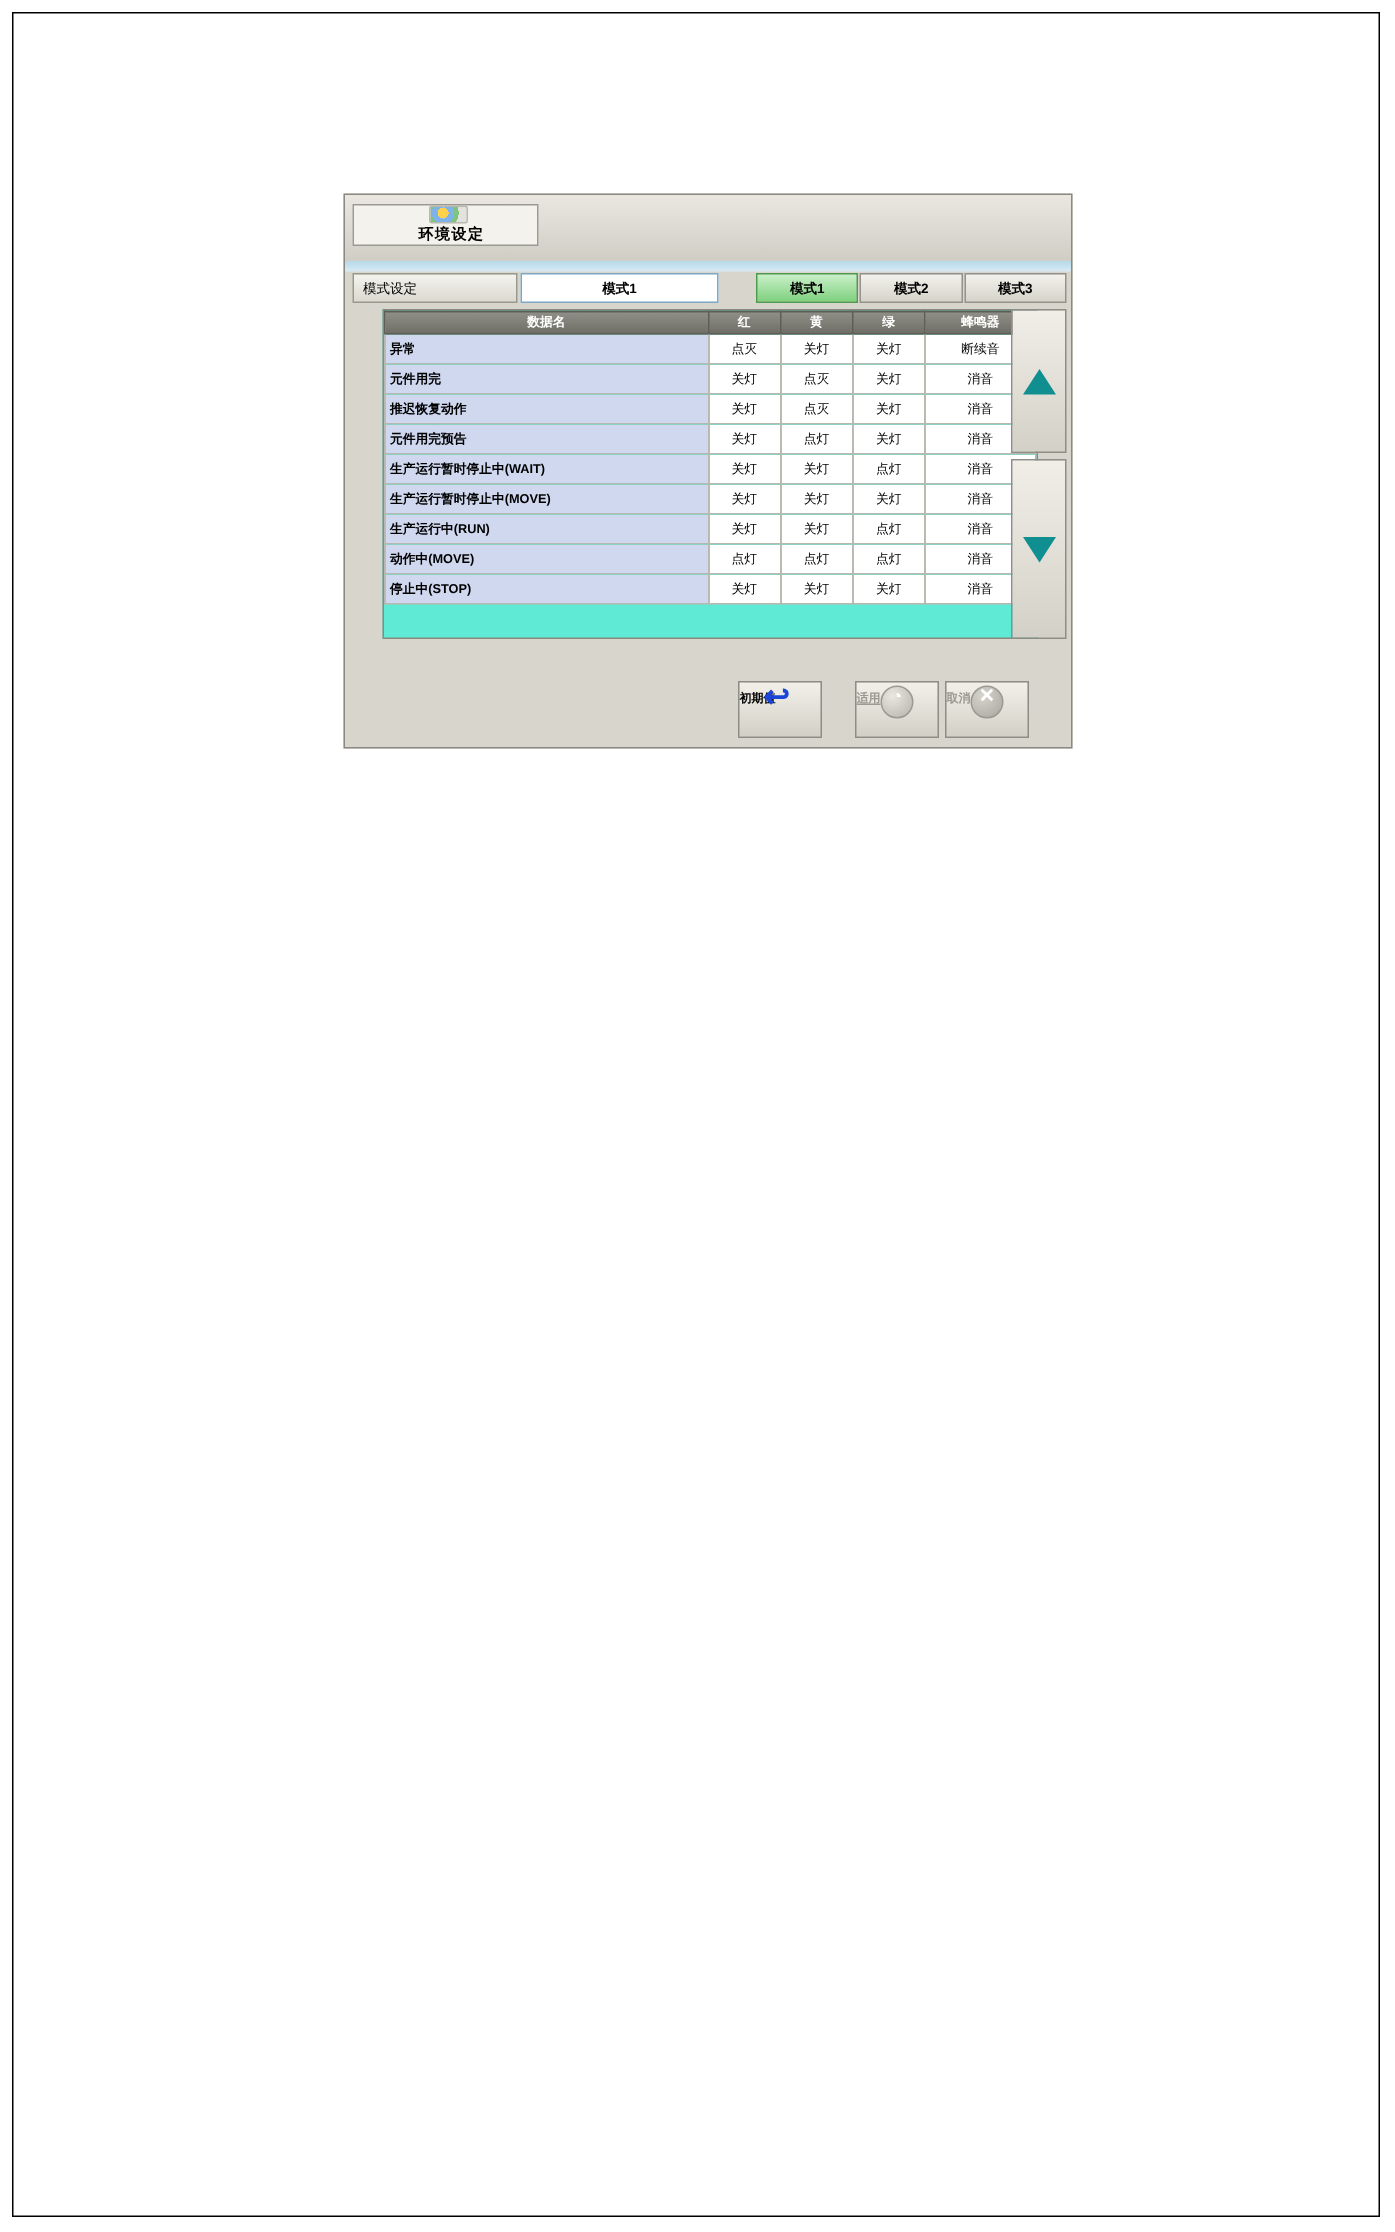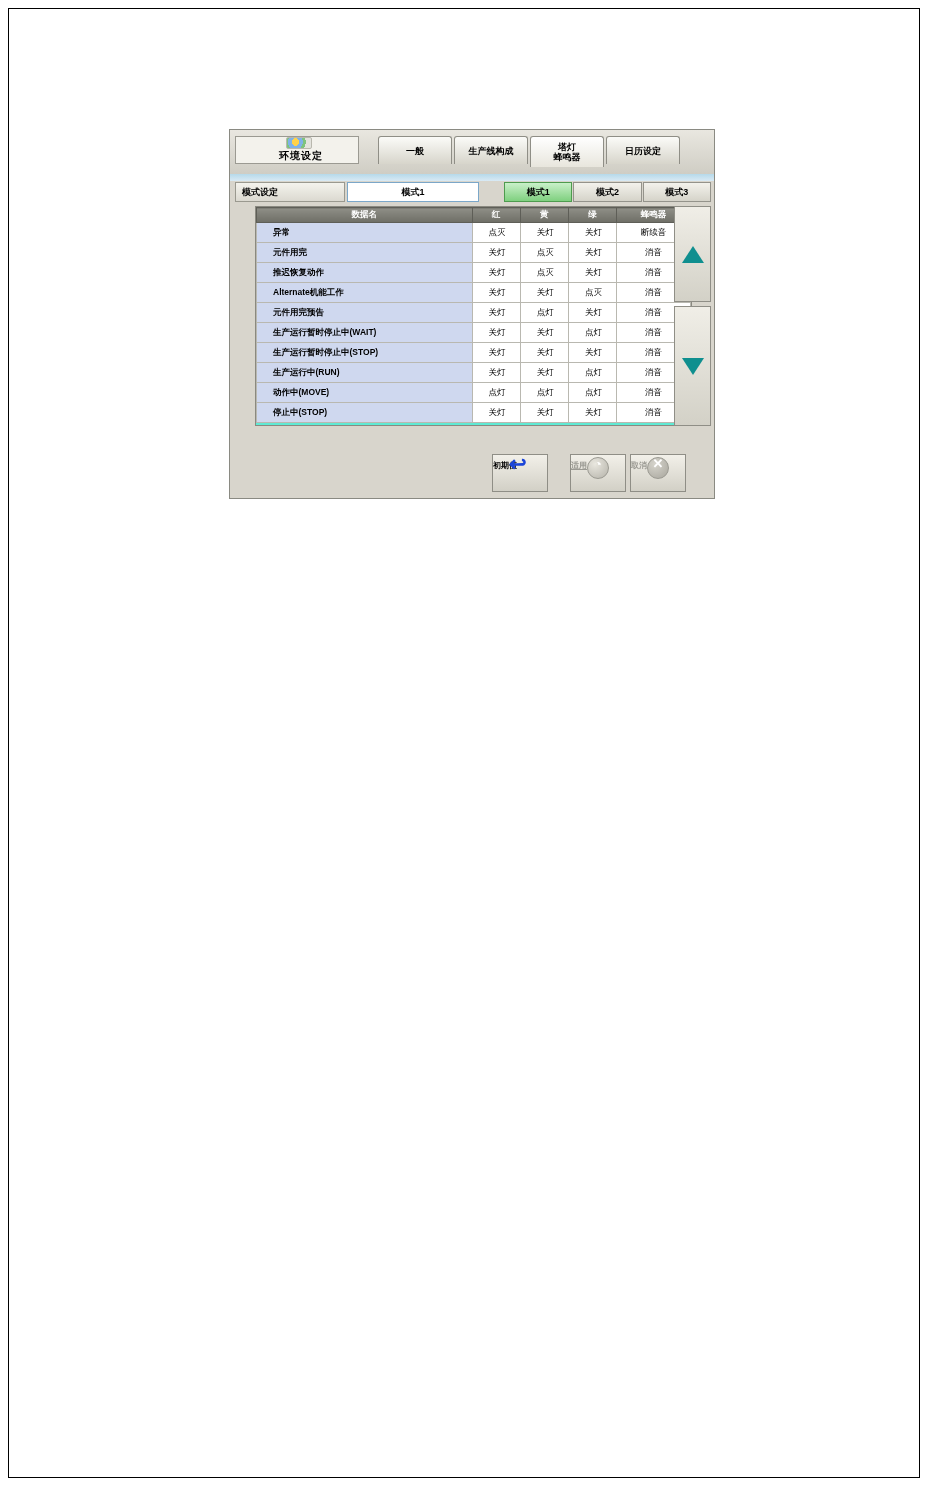--- a/index.html
+++ b/index.html
@@ -121,21 +121,21 @@
   .mode-label {
     position: absolute;
     left: 0; top: 0;
     width: 110px; height: 20px;
     background: linear-gradient(#f4f3ed, #dbd9d0);
     border: 1px solid #9a998f;
     display: flex; align-items: center;
     padding-left: 6px;
     box-sizing: border-box;
     font-size: 9px;
-    font-weight: bold;
+    font-weight: normal;
   }
   .mode-value {
     position: absolute;
     left: 112px; top: 0;
     width: 132px; height: 20px;
     background: #ffffff;
     border: 1px solid #7ba7c9;
     display: flex; align-items: center; justify-content: center;
     box-sizing: border-box;
     font-size: 9px;
@@ -185,21 +185,21 @@
     color: #ffffff;
     font-size: 8.5px;
     font-weight: bold;
     height: 14px;
     border: 1px solid #5e5e57;
     padding: 0;
   }
   table.grid td {
     height: 19px;
     border: 1px solid #b9b8b0;
-    padding: 0 16px;
+    padding: 0 3px;
     font-size: 8.5px;
     color: #000;
     text-align: center;
     background: #ffffff;
     white-space: nowrap;
     overflow: hidden;
   }
   table.grid td.name {
     text-align: left;
     background: #cfd8ef;
@@ -318,35 +318,20 @@
 <div id="page-frame"></div>
 
 <div id="app-window">
 
   <div class="header">
     <div class="title-box">
       <div class="title-icon"></div>
       <div class="title-text">环境设定</div>
     </div>
 
-    <div class="tabs">
-      <div class="tab">
-        <span>一般</span>
-      </div>
-      <div class="tab">
-        <span>生产线构成</span>
-      </div>
-      <div class="tab active">
-        <span>塔灯</span>
-        <span>蜂鸣器</span>
-      </div>
-      <div class="tab">
-        <span>日历设定</span>
-      </div>
-    </div>
   </div>
 
   <div class="blue-strip"></div>
 
   <div class="mode-bar">
     <div class="mode-label">模式设定</div>
     <div class="mode-value">模式1</div>
     <div class="mode-tabs">
       <div class="mode-tab active">模式1</div>
       <div class="mode-tab">模式2</div>
@@ -381,42 +366,35 @@
           <td>消音</td>
         </tr>
         <tr>
           <td class="name">推迟恢复动作</td>
           <td>关灯</td>
           <td>点灭</td>
           <td>关灯</td>
           <td>消音</td>
         </tr>
         <tr>
-          <td class="name">Alternate机能工作</td>
-          <td>关灯</td>
-          <td>关灯</td>
-          <td>点灭</td>
-          <td>消音</td>
-        </tr>
-        <tr>
           <td class="name">元件用完预告</td>
           <td>关灯</td>
           <td>点灯</td>
           <td>关灯</td>
           <td>消音</td>
         </tr>
         <tr>
           <td class="name">生产运行暂时停止中(WAIT)</td>
           <td>关灯</td>
           <td>关灯</td>
           <td>点灯</td>
           <td>消音</td>
         </tr>
         <tr>
-          <td class="name">生产运行暂时停止中(STOP)</td>
+          <td class="name">生产运行暂时停止中(MOVE)</td>
           <td>关灯</td>
           <td>关灯</td>
           <td>关灯</td>
           <td>消音</td>
         </tr>
         <tr>
           <td class="name">生产运行中(RUN)</td>
           <td>关灯</td>
           <td>关灯</td>
           <td>点灯</td>

